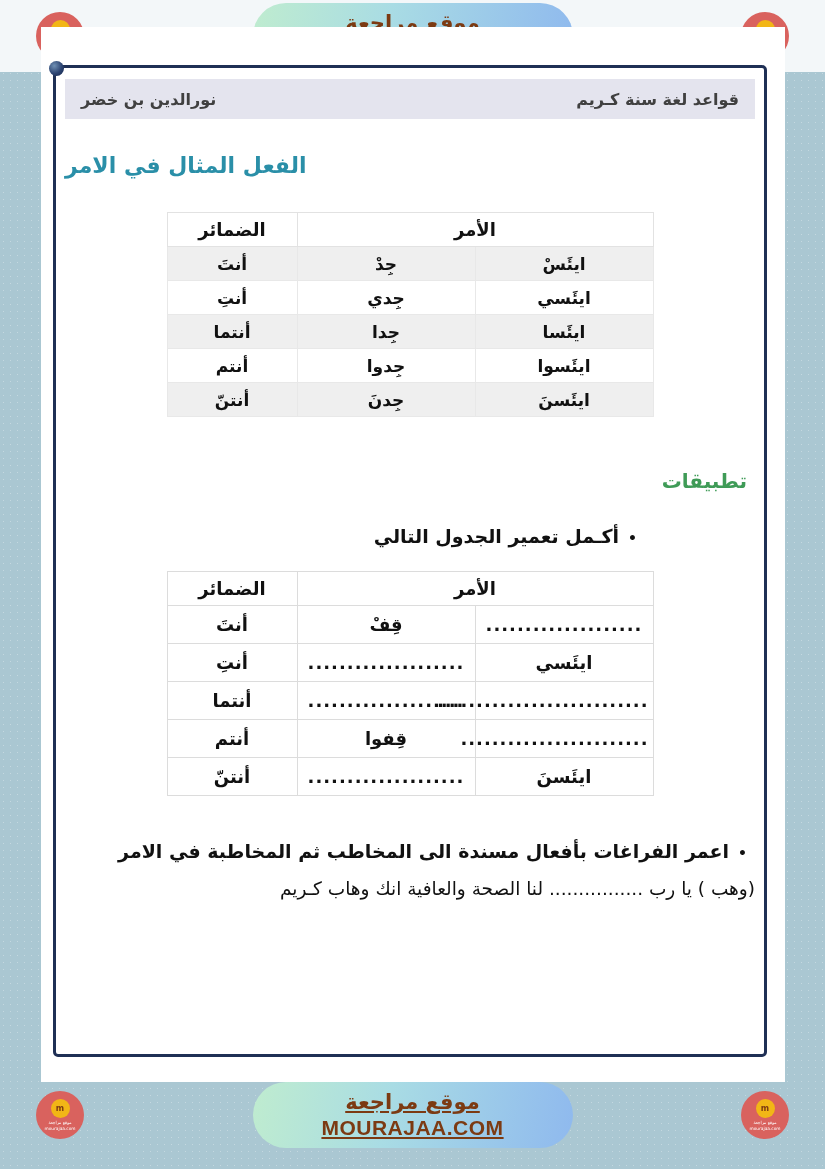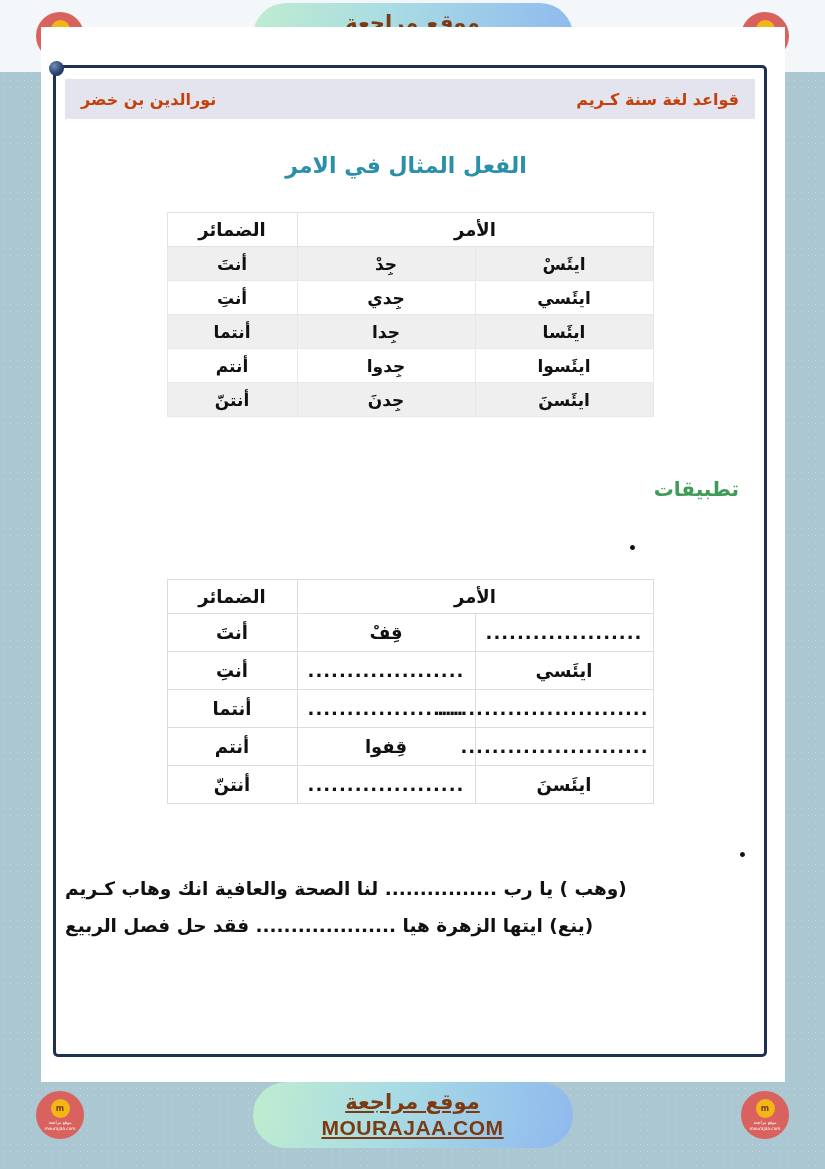--- a/index.html
+++ b/index.html
@@ -102,40 +102,40 @@
     left: 24px; top: 52px;
     width: 690px; height: 40px;
     background: #e4e4ee;
     display: flex;
     align-items: center;
     padding: 0 16px;
     justify-content: space-between;
   }
   .doc-header .right-txt,
   .doc-header .left-txt {
-    font-size: 16px; font-weight: bold; color: #c2410c;
+    font-size: 16px; font-weight: bold; color: #404040;
     font-family: "DejaVu Sans", sans-serif;
   }
 
   
   .content {
     position: absolute;
     left: 24px; top: 102px;
     width: 690px;
   }
   h2.section-title {
     margin: 24px 8px 0 0;
-    text-align: center;
+    text-align: left;
     font-size: 22px;
     font-weight: bold;
     color: #2a8fa8;
     letter-spacing: 0px;
   }
   h3.apps-title {
-    margin: 16px;
+    margin: 8px;
     text-align: right;
     font-size: 20px;
     font-weight: bold;
     color: #3f9b57;
   }
 
   table.conj {
     border-collapse: collapse;
     margin: 0 auto;
     width: 487px;
@@ -172,23 +172,23 @@
     gap: 9px;
     font-size: 19px;
     font-weight: bold;
     color: #111;
     direction: rtl;
   }
   .bullet-line .dot {
     font-size: 14px; line-height: 1;
   }
   .ex-line {
-    text-align: left;
+    text-align: right;
     font-size: 18.5px;
-    font-weight: bold;
+    font-weight: normal;
     color: #111;
     direction: rtl;
     margin-top: 16px;
     letter-spacing: 0px;
   }
   .spacer-24 { height: 24px; }
   .spacer-34 { height: 34px; }
   .spacer-44 { height: 44px; }
 </style>
 </head>
@@ -266,20 +266,21 @@
     </table>
 
     <div class="spacer-44"></div>
 
     <h3 class="apps-title">تطبيقات</h3>
 
     <div class="spacer-24"></div>
 
     <div class="bullet-line" style="padding-right:118px;">
       <span class="dot">•</span>
+      <span>أكـمل تعمير الجدول التالي</span>
     </div>
 
     <div class="spacer-24"></div>
 
     <table class="conj t2">
       <thead>
         <tr>
           <th colspan="2">الأمر</th>
           <th class="col-pron">الضمائر</th>
         </tr>
@@ -310,24 +311,24 @@
           <td class="dots">....................</td>
           <td class="col-pron">أنتنّ</td>
         </tr>
       </tbody>
     </table>
 
     <div class="spacer-44"></div>
 
     <div class="bullet-line" style="padding-right:8px;">
       <span class="dot">•</span>
+      <span>اعمر الفراغات بأفعال مسندة الى المخاطب ثم المخاطبة في الامر</span>
     </div>
 
     <div class="ex-line">(وهب ) يا رب ................ لنا الصحة والعافية انك وهاب كـريم</div>
-    <div class="ex-line">(ينع) ايتها الزهرة هيا .................... فقد حل فصل الربيع</div>
 
   </div>
 </div>
 
 <div class="wm-banner bottom">
   <div class="wm-logo left">
     <div class="badge">m</div>
     <div class="tag">موقع مراجعة</div>
     <div class="tag">mourajaa.com</div>
   </div>

